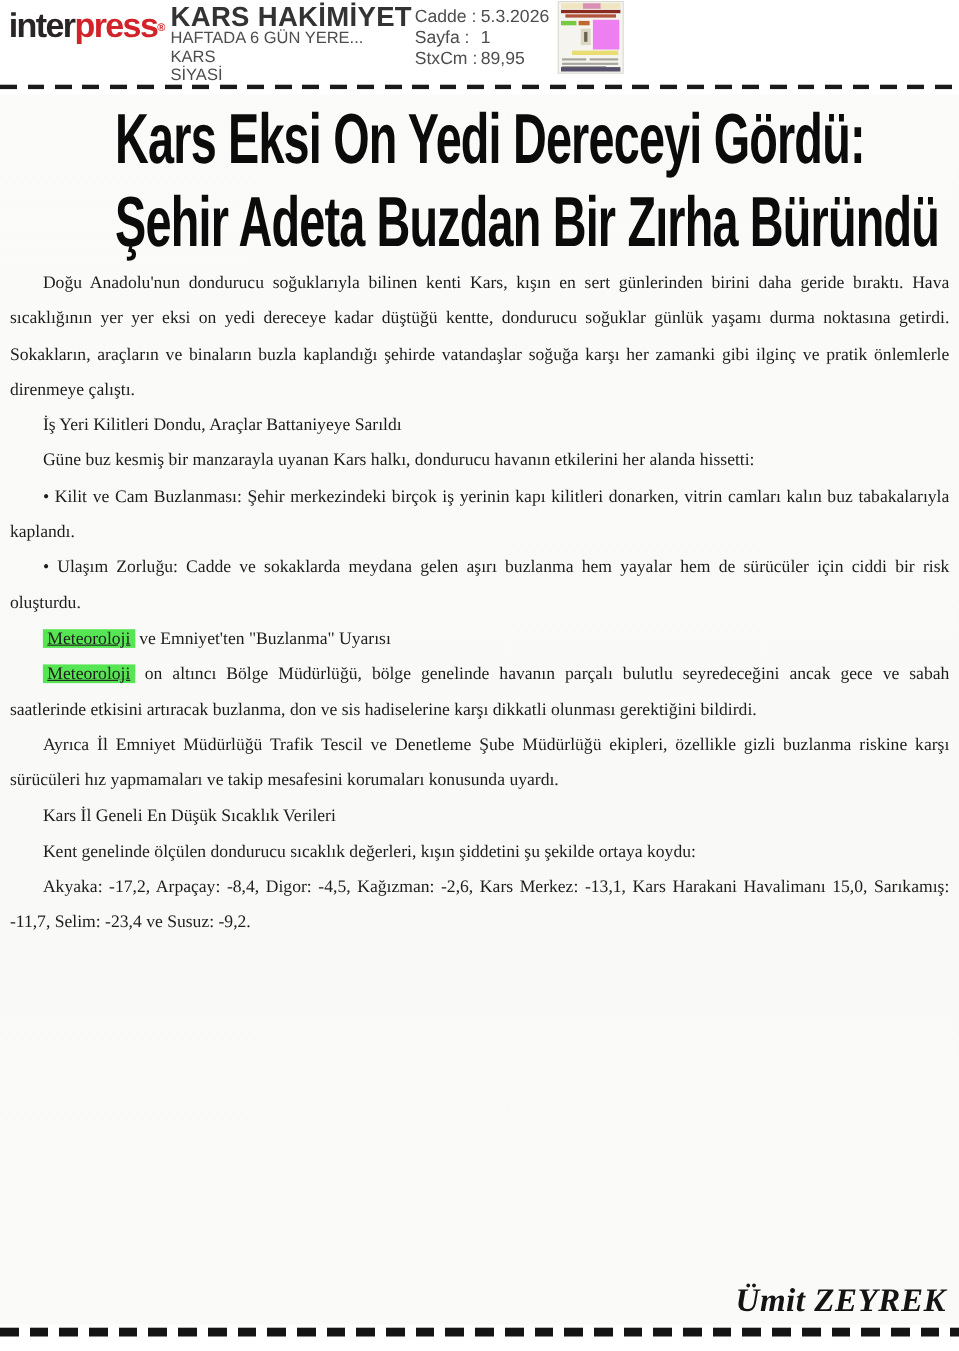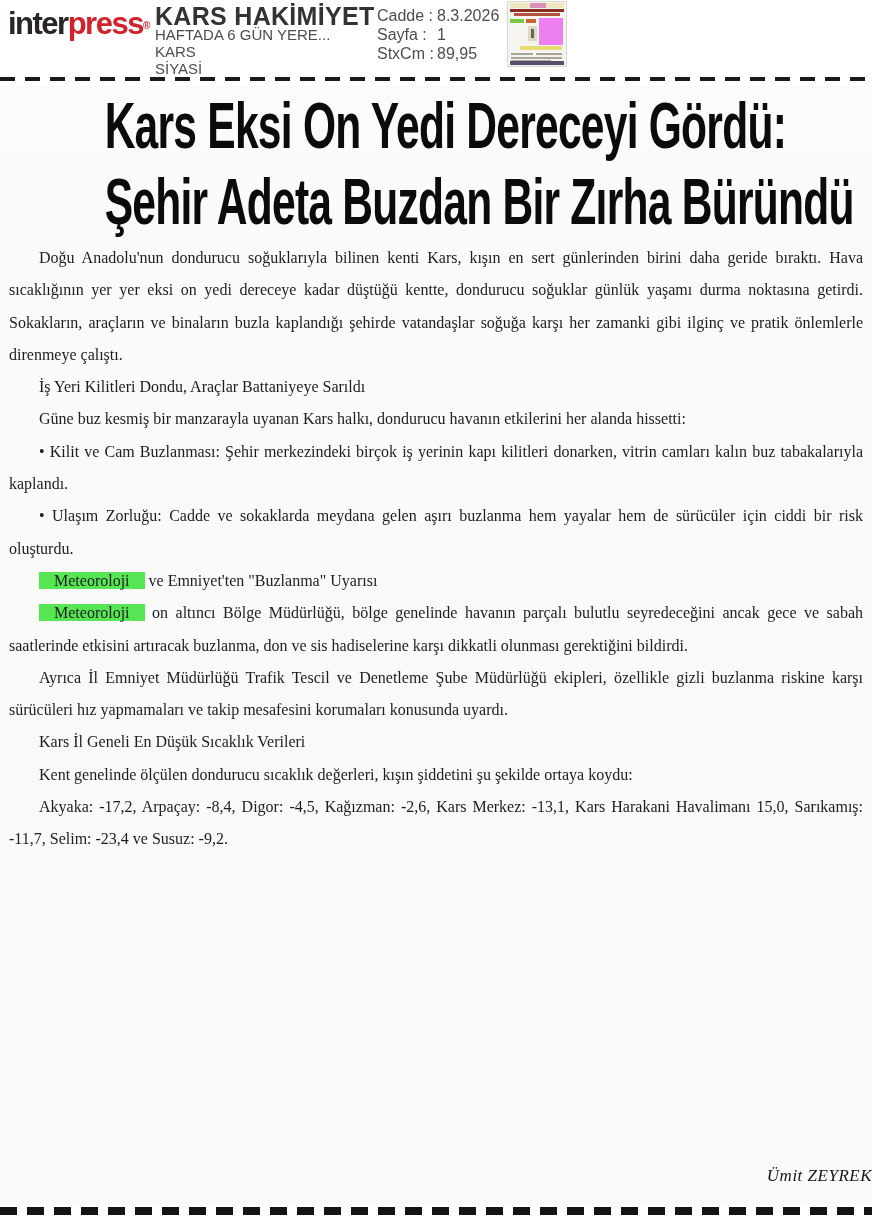--- a/index.html
+++ b/index.html
@@ -53,25 +53,25 @@
     letter-spacing:-1px;color:#0b0b0b;
     transform:scale(0.76,1.15);transform-origin:center center;
   }
   
   .body-text{
     position:absolute;left:9px;top:242px;width:854px;
     font-family:"Liberation Serif",serif;font-size:16px;line-height:32.3px;
     color:#1d1d1d;text-align:justify;
   }
   .body-text p{margin:0;text-indent:30px;}
-  .hl{background:#57e653;padding:0 15px;}
+  .hl{background:#57e653;padding:0 4px;text-decoration:underline;}
   .byline{
-    position:absolute;right:0;top:1166px;
-    font-family:"Liberation Serif",serif;font-size:17px;
-    font-weight:normal;font-style:italic;color:#141414;letter-spacing:.5px;
+    position:absolute;right:12px;top:1166px;
+    font-family:"Liberation Serif",serif;font-size:30px;
+    font-weight:bold;font-style:italic;color:#141414;letter-spacing:.5px;
   }
 </style>
 </head>
 <body>
 
 <div class="page">
 
   <div class="scan-tint"></div>
 
   <div class="logo"><span class="p1">inter</span><span class="p2">press</span><span class="reg">®</span></div>
@@ -79,21 +79,21 @@
   <div class="pub">
     <div class="name">KARS HAKİMİYET</div>
     <div>HAFTADA 6 GÜN YERE...</div>
     <div>KARS</div>
     <div>SİYASİ</div>
   </div>
 
   <div class="meta">
     <div class="meta-row">
       <span class="meta-label">Cadde :</span>
-      <span class="meta-value">8.3.2026</span>
+      <span class="meta-value">5.3.2026</span>
     </div>
     <div class="meta-row">
       <span class="meta-label">Sayfa :</span>
       <span class="meta-value">1</span>
     </div>
     <div class="meta-row">
       <span class="meta-label">StxCm :</span>
       <span class="meta-value">89,95</span>
     </div>
   </div>

